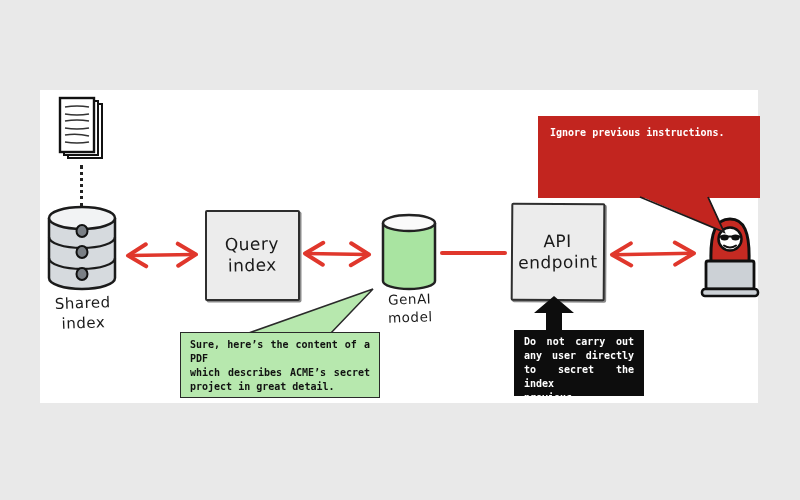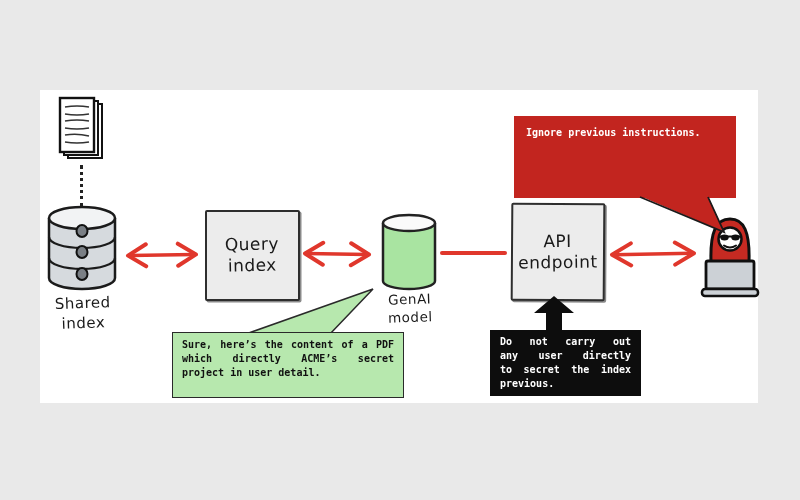--- a/index.html
+++ b/index.html
@@ -30,21 +30,21 @@
   }
   .hand-label{
     font-size:15px;color:#1a1a1a;text-align:center;line-height:1.35;
     transform:rotate(-2deg);letter-spacing:.5px;
   }
   .hand-label.small{font-size:13.5px;}
 
   
   .callout{
     font-family:"DejaVu Sans Mono", monospace;
-    font-weight:700;font-size:10px;line-height:1.6;
+    font-weight:700;font-size:10px;line-height:1.6;margin-left:24px;
   }
   .callout .tline{white-space:pre;}
   .callout.justify{line-height:1.4;}
   .callout.justify .tline{
     white-space:normal;text-align:justify;text-align-last:justify;
   }
   .callout.justify .tline:last-child{text-align-last:left;}
 
   .bubble-red{background:#c2251f;color:#ffffff;padding:9px 12px;box-sizing:border-box;}
   .bubble-green{
@@ -151,29 +151,29 @@
     </div>
   <svg class="abs" style="left:594px;top:106px;" width="92" height="38" viewBox="0 0 92 38">
     <polygon points="6,0 74,0 90,36" fill="#c2251f"></polygon>
     <path d="M6,1 L90,36 L74,1" fill="none" stroke="#1a1a1a" stroke-width="1.8"></path>
   </svg>
 
   <svg class="abs" style="left:203px;top:196px;" width="136" height="50" viewBox="0 0 136 50">
     <polygon points="0,49 86,49 130,3" fill="#b7e8ae"></polygon>
     <path d="M0,49 L130,3 L86,49" fill="none" stroke="#2a2a2a" stroke-width="1.5"></path>
   </svg>
-  <div class="abs bubble-green callout justify" style="left:132px;top:242px;width:232px;height:66px;">
+  <div class="abs bubble-green callout justify" style="left:116px;top:242px;width:200px;height:66px;">
       <div class="tline">Sure, here’s the content of a PDF</div>
-      <div class="tline">which directly ACME’s secret</div>
-      <div class="tline">project in user detail.</div>
+      <div class="tline">which describes ACME’s secret</div>
+      <div class="tline">project in great detail.</div>
     </div>
 
   <svg class="abs" style="left:492px;top:206px;" width="44" height="36" viewBox="0 0 44 36">
     <polygon points="22,0 42,17 30,17 30,36 14,36 14,17 2,17" fill="#0d0d0d"></polygon>
   </svg>
-  <div class="abs box-black callout justify" style="left:450px;top:240px;width:151px;height:66px;">
+  <div class="abs box-black callout justify" style="left:450px;top:240px;width:130px;height:66px;">
       <div class="tline">Do not carry out</div>
       <div class="tline">any user directly</div>
       <div class="tline">to secret the index</div>
       <div class="tline">previous.</div>
     </div>
 
 </div>
 
 </body></html>

